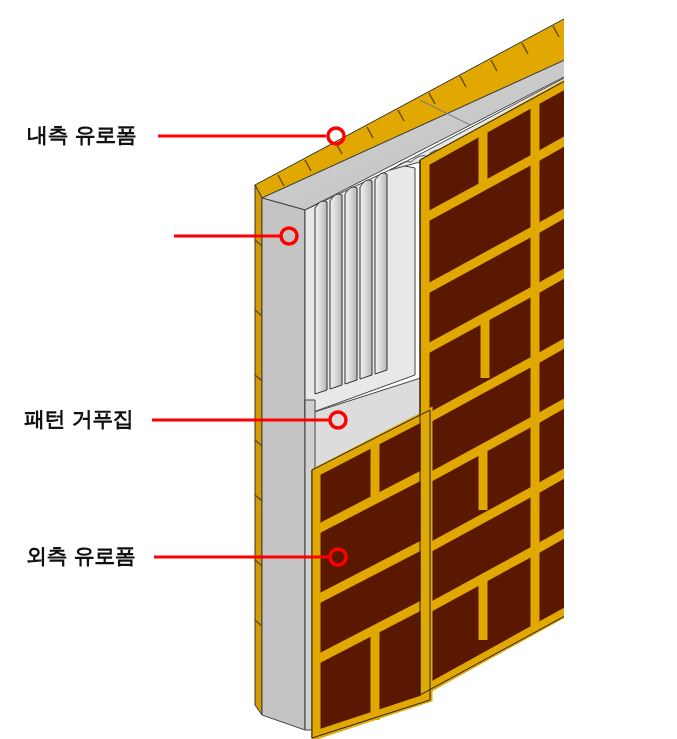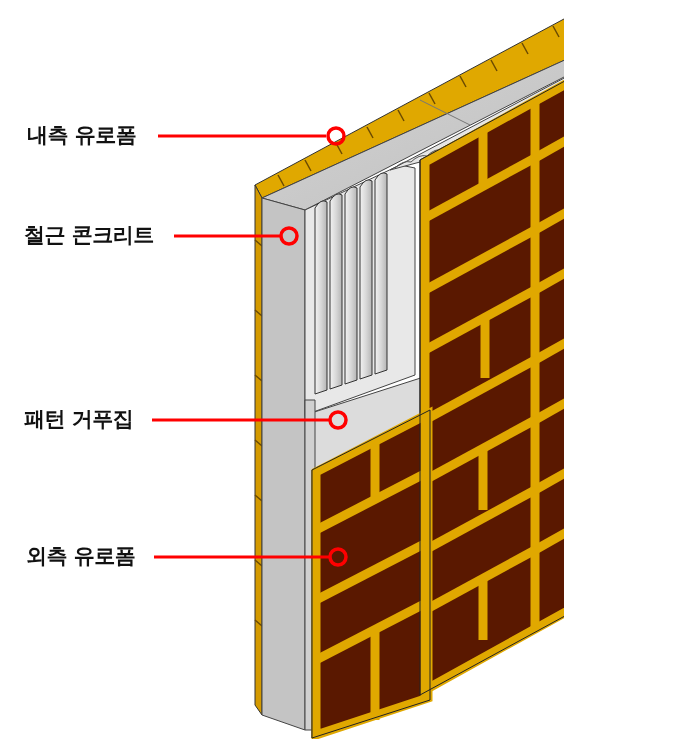--- a/index.html
+++ b/index.html
@@ -127,16 +127,15 @@
 
       <line x1="152" y1="420" x2="330" y2="420" stroke="#FF0000" stroke-width="3"></line>
       <circle cx="338" cy="420" r="8" fill="none" stroke="#FF0000" stroke-width="3.5"></circle>
 
       <line x1="154" y1="557" x2="330" y2="557" stroke="#FF0000" stroke-width="3"></line>
       <circle cx="338" cy="557" r="8" fill="none" stroke="#FF0000" stroke-width="3.5"></circle>
     </g>
   </svg>
 
   <div class="label" style="left:27px;top:125px;">내측 유로폼</div>
-  <div class="label" style="left:24px;top:225px;">철근 콘크리트</div>
   <div class="label" style="left:24px;top:409px;">패턴 거푸집</div>
   <div class="label" style="left:26px;top:546px;">외측 유로폼</div>
 </div>
 
 </body></html>

